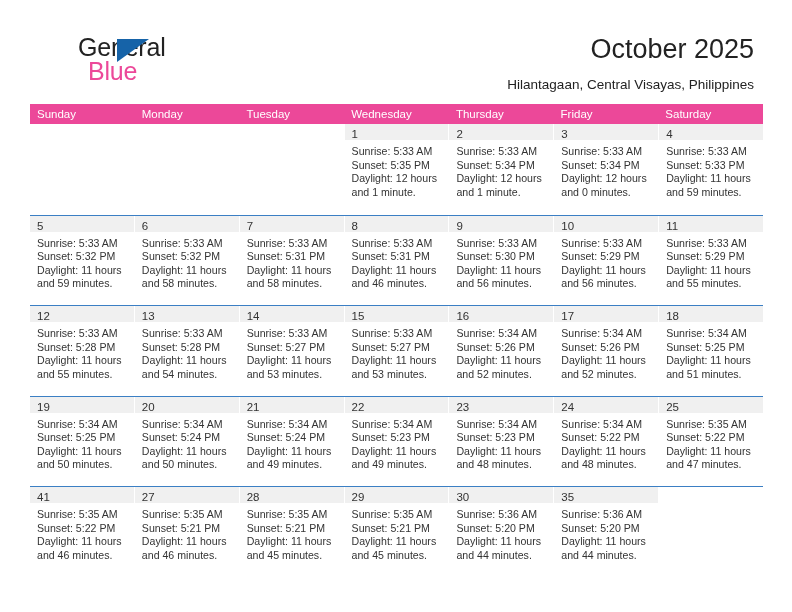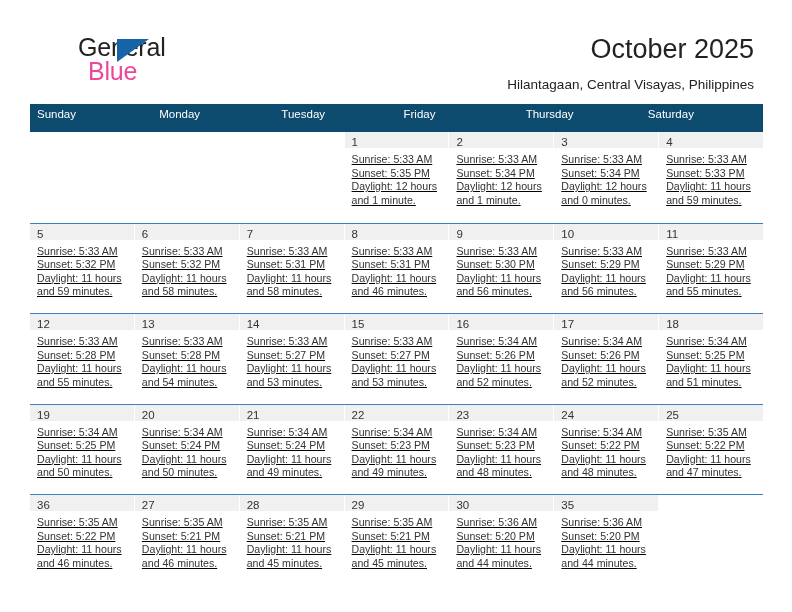--- a/index.html
+++ b/index.html
@@ -79,22 +79,22 @@
 
   
   .calendar {
     position: absolute;
     left: 30px; top: 104px;
     width: 733px;
   }
   .weekday-row {
     display: flex;
     width: 733px;
-    height: 28px;
-    background: #0c4a6e;
+    height: 20px;
+    background: #ec4899;
   }
   .weekday {
     flex: 1 1 0;
     color: #ffffff;
     font-size: 11.5px;
     line-height: 20px;
     padding-left: 7px;
     white-space: nowrap;
     overflow: hidden;
   }
@@ -124,21 +124,20 @@
   }
   .daynum {
     font-size: 11.5px;
     color: #333333;
     line-height: 16px;
   }
   .cell.blank .daynum-strip { background: #ffffff; }
 
   .cell-body {
     padding: 5px 6px 0 7px;
-    text-decoration: underline;
   }
   .cell-body div {
     font-size: 10.6px;
     color: #333333;
     line-height: 13.6px;
     white-space: nowrap;
   }
 </style>
 </head>
 <body>
@@ -155,22 +154,23 @@
 
     <div class="title">October 2025</div>
     <div class="subtitle">Hilantagaan, Central Visayas, Philippines</div>
   </div>
 
   <div class="calendar">
     <div class="weekday-row">
       <div class="weekday">Sunday</div>
       <div class="weekday">Monday</div>
       <div class="weekday">Tuesday</div>
+      <div class="weekday">Wednesday</div>
+      <div class="weekday">Thursday</div>
       <div class="weekday">Friday</div>
-      <div class="weekday">Thursday</div>
       <div class="weekday">Saturday</div>
     </div>
     <div id="weeks-container">
         <div class="week first">
           <div class="cell blank">
             <div class="daynum-strip"><span class="daynum"></span></div>
           </div>
           <div class="cell blank">
             <div class="daynum-strip"><span class="daynum"></span></div>
           </div>
@@ -404,21 +404,21 @@
             <div class="cell-body">
               <div>Sunrise: 5:35 AM</div>
               <div>Sunset: 5:22 PM</div>
               <div>Daylight: 11 hours</div>
               <div>and 47 minutes.</div>
             </div>
           </div>
         </div>
         <div class="week">
           <div class="cell">
-            <div class="daynum-strip"><span class="daynum">36</span></div>
+            <div class="daynum-strip"><span class="daynum">41</span></div>
             <div class="cell-body">
               <div>Sunrise: 5:35 AM</div>
               <div>Sunset: 5:22 PM</div>
               <div>Daylight: 11 hours</div>
               <div>and 46 minutes.</div>
             </div>
           </div>
           <div class="cell">
             <div class="daynum-strip"><span class="daynum">27</span></div>
             <div class="cell-body">

